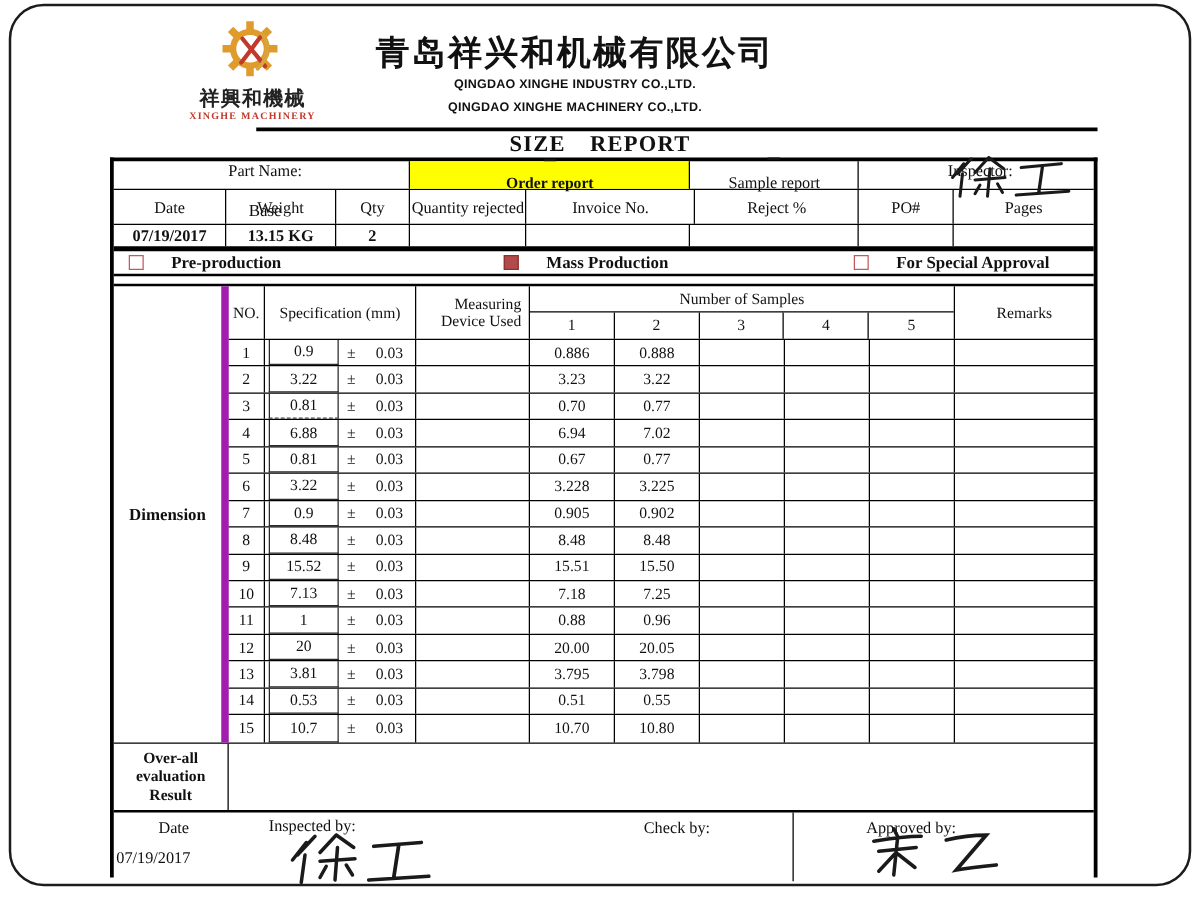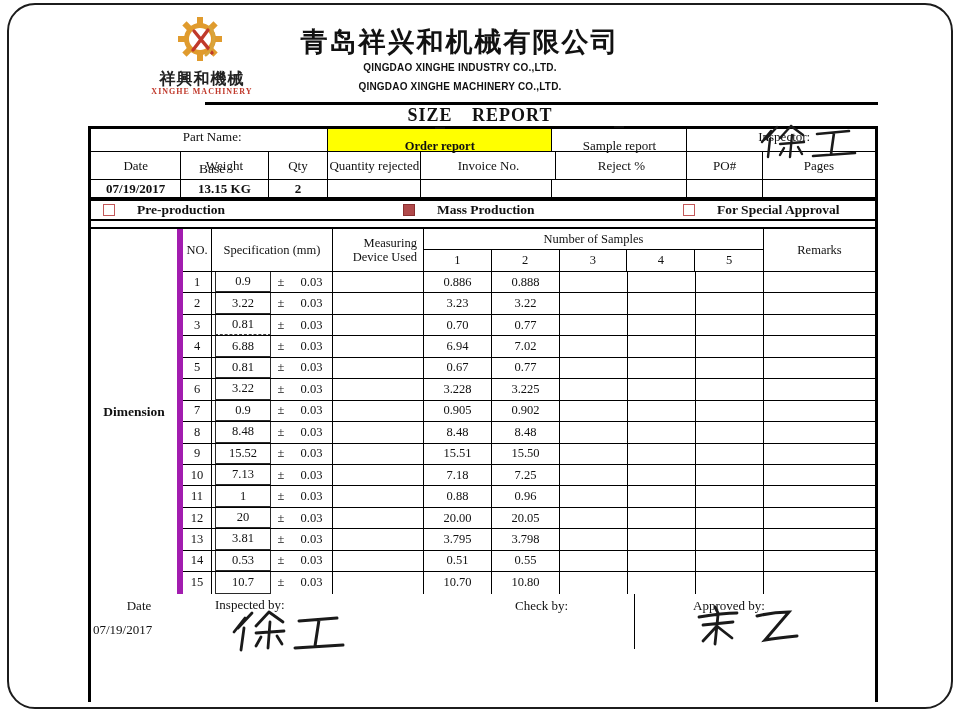--- a/index.html
+++ b/index.html
@@ -450,20 +450,24 @@
               <div class="dc dc-s">10.80</div>
               <div class="dc dc-s"></div>
               <div class="dc dc-s"></div>
               <div class="dc dc-s"></div>
               <div class="dc dc-rem"></div>
             </div>
           </div>
       </div>
     </div>
 
+    <div class="evalrow">
+      <div class="eval-label">Over-all evaluation Result</div>
+      <div class="eval-value"></div>
+    </div>
 
     <div class="footrow">
       <div class="f-date">
         <div class="lab">Date</div>
         <div class="val">07/19/2017</div>
       </div>
       <div class="f-mid">
         <span class="f-ins-label">Inspected by:</span>
         <span class="f-chk-label">Check by:</span>
         <svg class="sig" style="left:38px; top:14px;" width="130" height="46" viewBox="0 0 130 46" aria-label="徐工">

